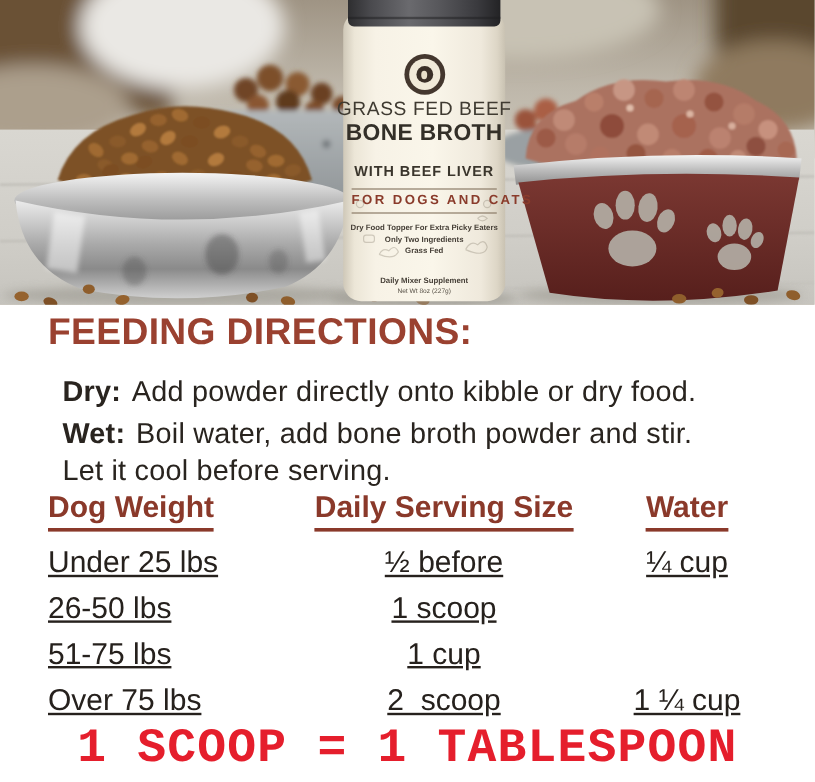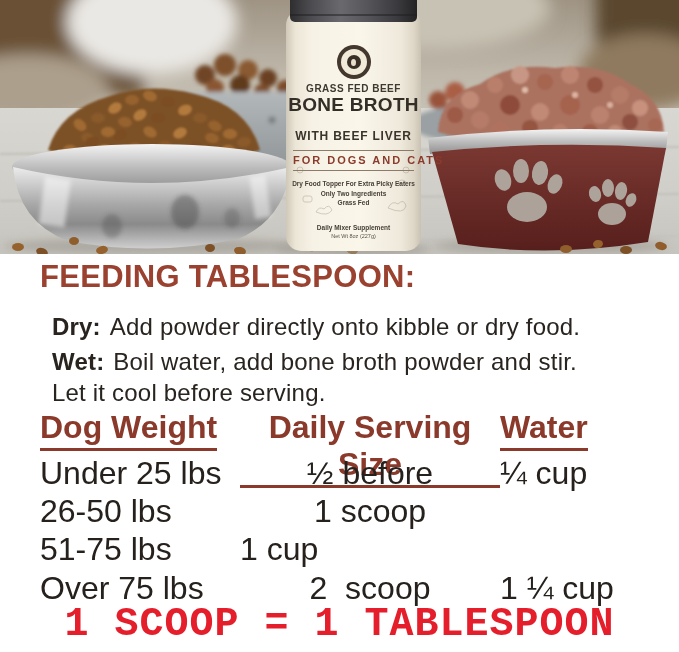--- a/index.html
+++ b/index.html
@@ -13,46 +13,46 @@
   
   .bottle-text{position:absolute;left:286px;top:0;width:135px;text-align:center;color:#3a352c;}
   .logo{width:34px;height:34px;border-radius:50%;background:#44372e;margin:45px auto 0;
         display:flex;align-items:center;justify-content:center;}
   .logo-mid{width:26px;height:26px;border-radius:50%;background:#f1ead9;
         display:flex;align-items:center;justify-content:center;}
   .logo-core{width:14px;height:14px;border-radius:50%;background:#3a2f27;
         display:flex;align-items:center;justify-content:center;}
   .logo-dot{width:5px;height:7px;border-radius:50%;background:#e8dfc9;}
   .brand-line{margin-top:4px;display:flex;align-items:center;justify-content:center;gap:21px;
-        font-size:10px;font-weight:700;letter-spacing:.5px;color:#3f3a31;white-space:nowrap;}
+        font-size:16px;font-weight:400;letter-spacing:.5px;color:#3f3a31;white-space:nowrap;}
   .dash{display:inline-block;width:16px;height:2px;background:#6f675a;}
   .product-name{margin-top:0px;font-size:19px;font-weight:bold;letter-spacing:.3px;color:#332f28;white-space:nowrap;}
   .subtitle{margin-top:13px;font-size:12px;font-weight:bold;letter-spacing:.8px;color:#3a352c;white-space:nowrap;}
   .audience{margin:7px 7px 0;padding:3px 0 4px;border-top:1.6px solid #8b7b68;border-bottom:1.6px solid #8b7b68;
         font-size:11px;font-weight:bold;letter-spacing:2px;color:#8a3b2b;white-space:nowrap;}
   .claims{margin-top:8px;font-size:6.5px;font-weight:600;line-height:9.5px;color:#474038;}
   .supplement{margin-top:16px;font-size:6.5px;font-weight:bold;color:#474038;}
   .netwt{margin-top:2px;font-size:5.5px;color:#56504६6;}
   .netwt{color:#565046;}
 
   
   .heading{position:absolute;left:40px;top:259px;font-size:31px;font-weight:bold;
         letter-spacing:.3px;color:#9A4130;}
   .line{position:absolute;left:40px;margin:12px;font-size:24px;letter-spacing:.2px;color:#29241f;line-height:31px;}
   .dry{top:299px;}
   .wet{top:334px;}
   .lbl{font-weight:bold;margin-right:9px;}
 
   .trow{position:absolute;left:40px;display:grid;grid-template-columns:200px 260px 145px;
-        font-size:32px;color:#26211d;}
+        font-size:25px;color:#26211d;text-decoration:underline;}
   .thead{top:409px;font-weight:bold;color:#8A392A;}
   .th{display:inline-block;border-bottom:3px solid #8A392A;padding-bottom:2px;}
   .c1{text-align:left;}
   .c2{text-align:center;white-space:pre-wrap;}
-  .c3{text-align:left;}
+  .c3{text-align:center;}
   .r1{top:455px;}
   .r2{top:493px;}
   .r3{top:531px;}
   .r4{top:570px;}
 
   .footer{position:absolute;left:0;top:602px;width:679px;text-align:center;
         font-size:40px;font-weight:bold;letter-spacing:1px;color:#E51E2C;font-family:Liberation Mono, monospace;}
 </style>
 </head>
 <body>
@@ -310,21 +310,21 @@
       <div class="claims">
         <div>Dry Food Topper For Extra Picky Eaters</div>
         <div>Only Two Ingredients</div>
         <div>Grass Fed</div>
       </div>
       <div class="supplement">Daily Mixer Supplement</div>
       <div class="netwt">Net Wt 8oz (227g)</div>
     </div>
   </div>
 
-  <div class="heading">FEEDING TABLESPOON:</div>
+  <div class="heading">FEEDING DIRECTIONS:</div>
 
   <p class="line dry"><b class="lbl">Dry:</b><span>Add powder directly onto kibble or dry food.</span></p>
 
   <p class="line wet"><b class="lbl">Wet:</b><span>Boil water, add bone broth powder and stir.</span><br><span>Let it cool before serving.</span></p>
 
   <div class="trow thead">
     <div class="c1"><span class="th">Dog Weight</span></div>
     <div class="c2"><span class="th">Daily Serving Size</span></div>
     <div class="c3"><span class="th">Water</span></div>
   </div>

